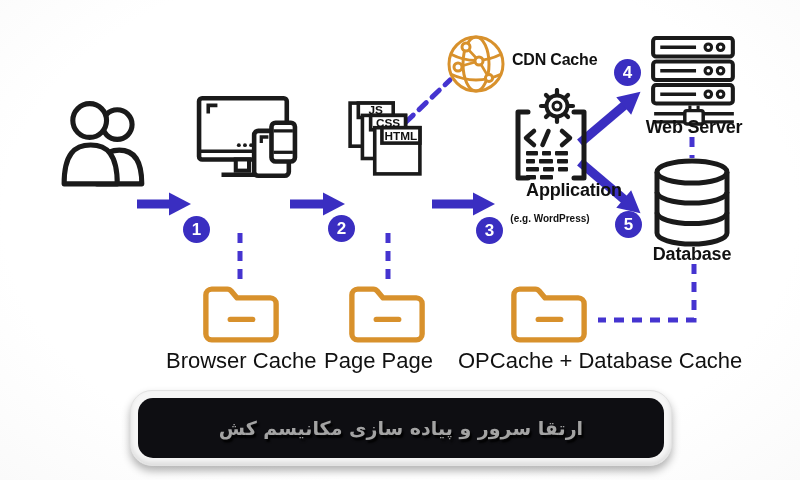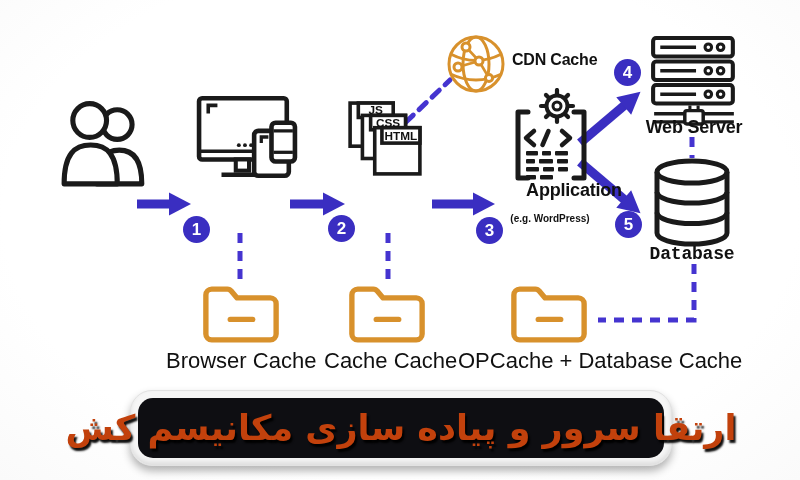--- a/index.html
+++ b/index.html
@@ -31,21 +31,21 @@
   #webpage-icon{left:348px;top:100px;}
   #webpage-label{left:344px;top:194px;width:88px;}
   #application-icon{left:512px;top:88px;}
   #application-label{left:498px;top:180px;width:104px;margin-left:24px;}
   #application-sublabel{left:498px;top:213px;width:104px;}
   #cdn-icon{left:446px;top:34px;}
   #cdn-label{left:512px;top:51px;width:120px;text-align:left;font-size:16px;}
   #webserver-icon{left:651px;top:36px;}
   #webserver-label{left:640px;top:117px;width:108px;}
   #database-icon{left:652px;top:158px;}
-  #database-label{left:645px;top:244px;width:94px;font-family:Liberation Mono, monospace;}
+  #database-label{left:645px;top:244px;width:94px;}
   #folder-browser{left:201px;top:282px;}
   #folder-page{left:347px;top:282px;}
   #folder-op{left:509px;top:282px;}
   #label-browser-cache{left:166px;top:348px;width:150px;}
   #label-page-cache{left:324px;top:348px;width:126px;}
   #label-op-cache{left:458px;top:348px;width:228px;}
   #step-1{left:183px;top:216px;}
   #step-2{left:328px;top:215px;}
   #step-3{left:476px;top:217px;}
   #step-4{left:614px;top:59px;}
@@ -55,21 +55,21 @@
     position:absolute;left:130px;top:390px;width:540px;height:74px;
     border-radius:22px;background:#f6f6f6;border:1px solid #e2e2e2;
     box-shadow:0 5px 9px rgba(0,0,0,0.30), inset 0 -3px 5px rgba(0,0,0,0.10);
   }
   .banner-inner{
     position:absolute;left:7px;top:7px;right:7px;bottom:7px;
     border-radius:15px;background:#0e0e12;
     display:flex;align-items:center;justify-content:center;
   }
   .banner-text{
-    direction:rtl;color:#c2410c;font-weight:bold;font-size:35px;
+    direction:rtl;color:#a3a3a3;font-weight:bold;font-size:19px;
     font-family:"DejaVu Sans", sans-serif;
     text-shadow:2px 3px 2px rgba(0,0,0,0.95);
     white-space:nowrap;
   }
 </style>
 </head>
 <body>
 
 <div class="stage">
 
@@ -258,21 +258,21 @@
       <line x1="30" y1="38" x2="53" y2="38"></line>
     </g>
   </svg>
   <svg id="folder-op" class="abs" width="80" height="65" viewBox="0 0 82 66">
     <g stroke="#d8912c" stroke-width="5.5" fill="none" stroke-linejoin="round" stroke-linecap="round">
       <path d="M11,7 h16 a5,5 0 0 1 4,2 l6,7 h34 a6,6 0 0 1 6,6 v31 a6,6 0 0 1 -6,6 H11 a6,6 0 0 1 -6,-6 V13 a6,6 0 0 1 6,-6 z"></path>
       <line x1="30" y1="38" x2="53" y2="38"></line>
     </g>
   </svg>
   <div id="label-browser-cache" class="cache-label">Browser Cache</div>
-  <div id="label-page-cache" class="cache-label">Cache Cache</div>
+  <div id="label-page-cache" class="cache-label">Page Page</div>
   <div id="label-op-cache" class="cache-label">OPCache + Database Cache</div>
 
   <div id="step-1" class="step-circle">1</div>
   <div id="step-2" class="step-circle">2</div>
   <div id="step-3" class="step-circle">3</div>
   <div id="step-4" class="step-circle">4</div>
   <div id="step-5" class="step-circle">5</div>
 
   <div class="banner-outer">
     <div class="banner-inner">

